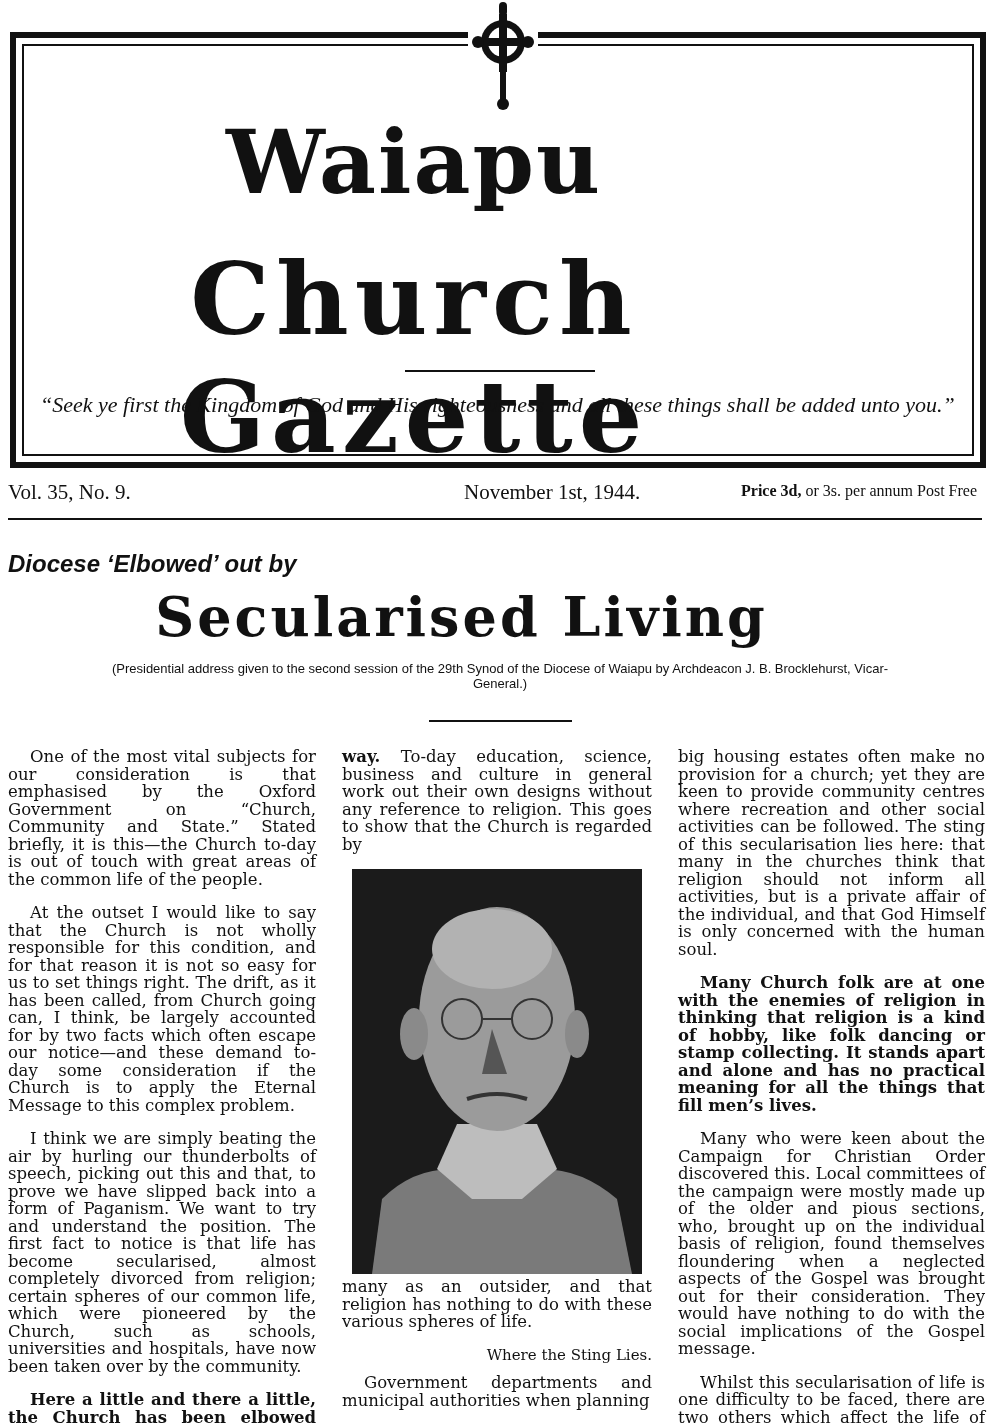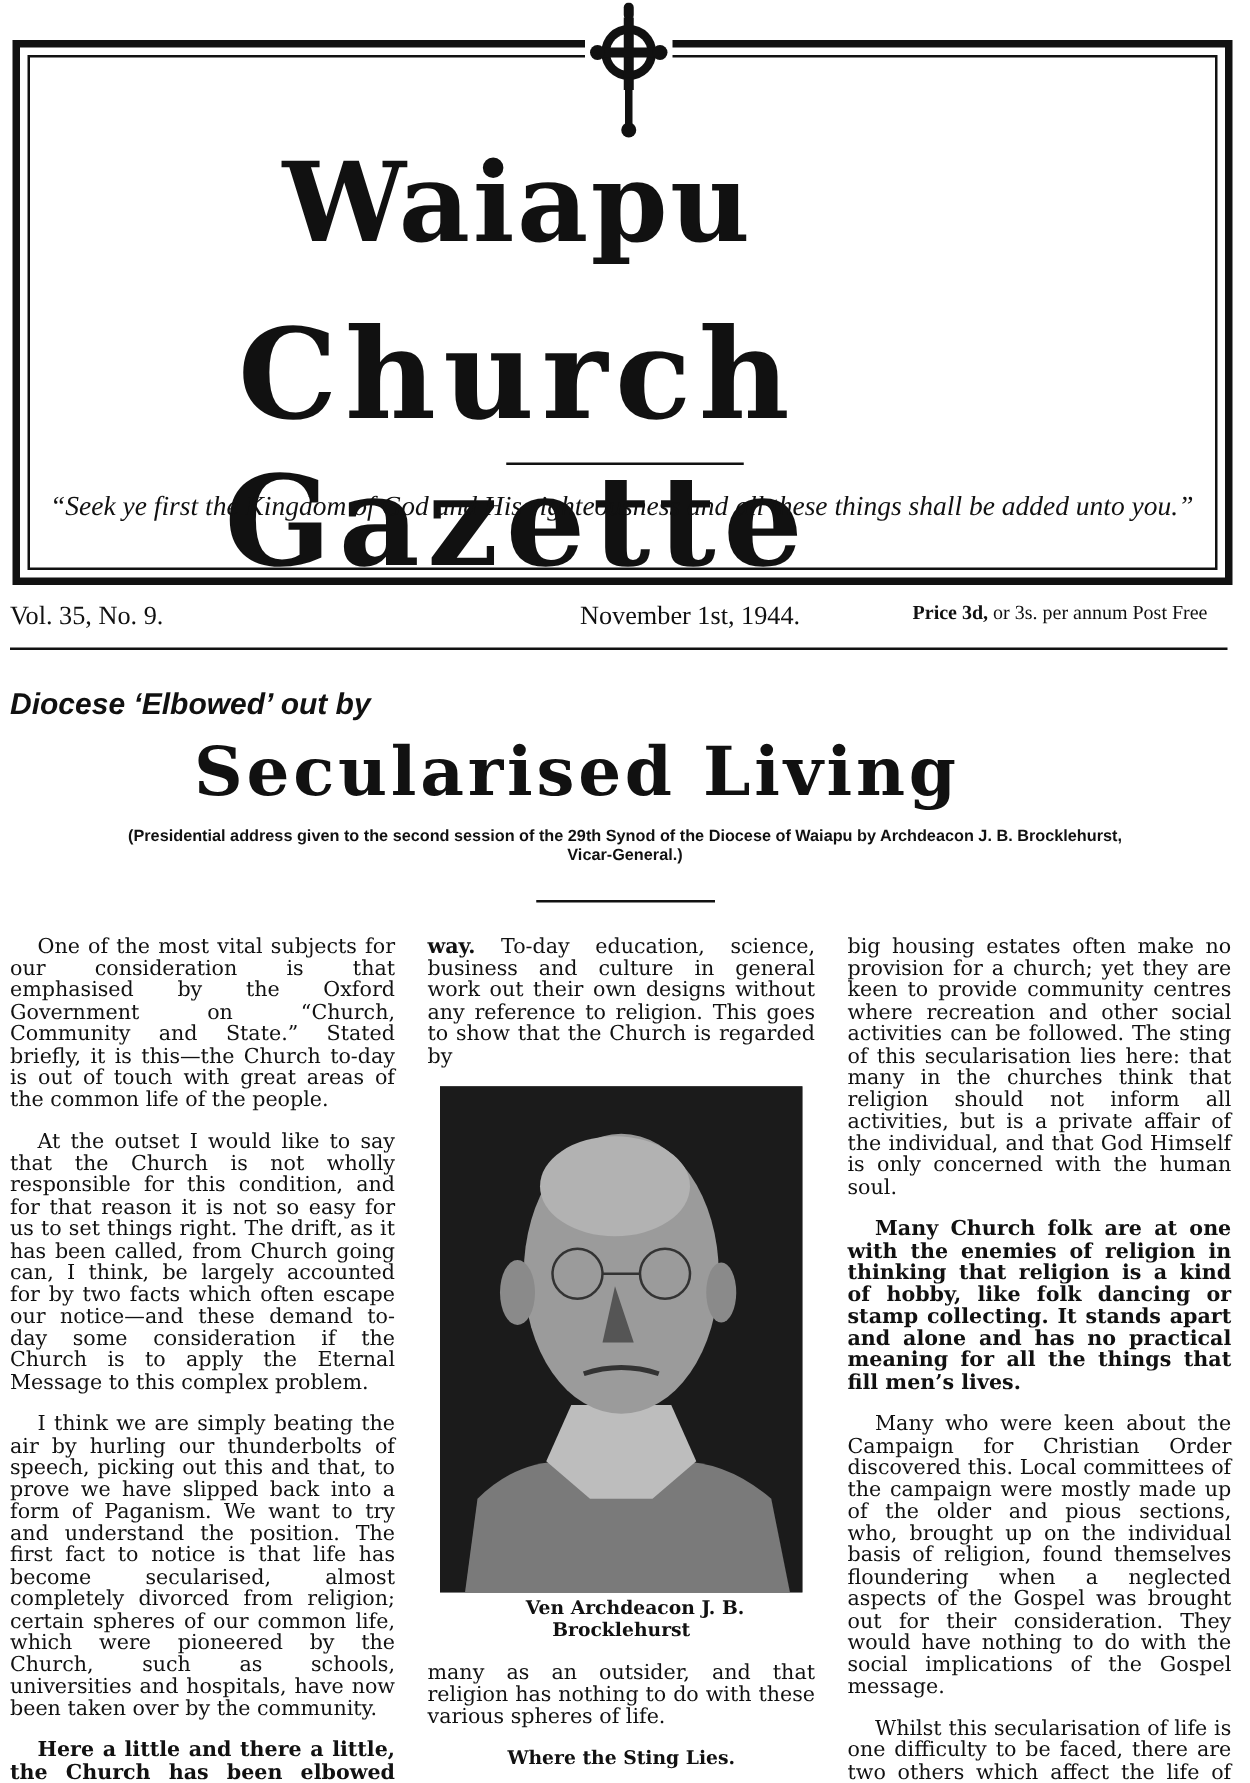--- a/index.html
+++ b/index.html
@@ -26,51 +26,51 @@
   .title1 { top: 110px; font-size: 88px; }
   .title2 { top: 240px; font-size: 100px; letter-spacing: 6px; }
   .mast-rule { position: absolute; left: 405px; top: 370px; width: 190px; height: 2px; background: #111; }
   .motto {
     position: absolute; left: 40px; width: 920px; top: 392px; text-align: left;
     font-style: italic; font-size: 22px; line-height: 26px;
   }
   .infobar { position: absolute; left: 8px; right: 18px; top: 480px; height: 30px; font-size: 21px; }
   .infobar .vol { position: absolute; left: 0; top: 0; }
   .infobar .date { position: absolute; left: 420px; top: 0; margin-left: 36px; }
-  .infobar .price { position: absolute; right: 16px; top: 2px; font-size: 16px; }
+  .infobar .price { position: absolute; right: 5px; top: 2px; font-size: 16px; }
   .infobar .price b { font-weight: bold; }
   .top-rule { position: absolute; left: 8px; right: 18px; top: 518px; height: 2px; background: #111; }
   .kicker {
     position: absolute; left: 8px; top: 550px; font-size: 24px; font-weight: bold; font-style: italic;
     font-family: "Liberation Sans", sans-serif;
   }
   .headline {
     position: absolute; left: 16px; width: 891px; top: 585px; text-align: center;
     font-family: "DejaVu Serif", serif; font-weight: bold; font-size: 54px; letter-spacing: 3px;
   }
   .subtitle {
     position: absolute; left: 100px; width: 800px; top: 661px; text-align: center;
-    font-family: "Liberation Sans", sans-serif; font-weight: bold; font-size: 13px; line-height: 15px;
+    font-family: "Liberation Sans", sans-serif; font-weight: normal; font-size: 13px; line-height: 15px;
   }
   .mid-rule { position: absolute; left: 429px; top: 720px; width: 143px; height: 2px; background: #111; }
   .col {
     position: absolute; top: 748px; font-size: 16.5px; line-height: 17.5px;
     text-align: justify; font-family: "DejaVu Serif", serif;
   }
   .col p { margin: 0 0 16px 0; text-indent: 22px; }
   .col p.noindent { text-indent: 0; }
   .col b { font-weight: bold; }
   .col1 { left: 8px; width: 308px; }
   .col2 { left: 342px; width: 310px; }
   .col3 { left: 678px; width: 307px; }
   .photo {
     width: 290px; height: 405px; margin: 12px auto 4px auto; background: #1a1a1a; position: relative; overflow: hidden;
   }
   .caption { text-align: center; font-weight: bold; font-size: 15px; margin: 6px 0 12px 0; text-indent: 0; }
-  .subhead { text-align: center; font-weight: bold; font-size: 15px; margin: 0 0 10px 0; }
+  .subhead { text-align: right; font-weight: normal; font-size: 15px; margin: 0 0 10px 0; }
 </style>
 </head>
 <body>
 
 <div class="masthead-frame">
   <div class="masthead-inner"></div>
 </div>
 
 <div class="cross">
   <svg width="70" height="110" viewBox="0 0 70 110">
@@ -121,21 +121,20 @@
       <ellipse cx="140" cy="80" rx="60" ry="40" fill="#b2b2b2"></ellipse>
       <ellipse cx="62" cy="165" rx="14" ry="26" fill="#8a8a8a"></ellipse>
       <ellipse cx="225" cy="165" rx="12" ry="24" fill="#8a8a8a"></ellipse>
       <circle cx="110" cy="150" r="20" fill="none" stroke="#333" stroke-width="2"></circle>
       <circle cx="180" cy="150" r="20" fill="none" stroke="#333" stroke-width="2"></circle>
       <line x1="130" y1="150" x2="160" y2="150" stroke="#333" stroke-width="2"></line>
       <path d="M140 160 L130 205 L155 205 Z" fill="#555"></path>
       <path d="M115 230 Q145 220 175 230" stroke="#333" stroke-width="4" fill="none"></path>
     </svg>
   </div>
-  <p class="caption">Ven Archdeacon J. B. Brocklehurst</p>
   <p class="noindent">many as an outsider, and that religion has nothing to do with these various spheres of life.</p>
   <div class="subhead">Where the Sting Lies.</div>
   <p>Government departments and municipal authorities when planning</p>
 </div>
 
 <div class="col col3">
   <p class="noindent">big housing estates often make no provision for a church; yet they are keen to provide community centres where recreation and other social activities can be followed. The sting of this secularisation lies here: that many in the churches think that religion should not inform all activities, but is a private affair of the individual, and that God Himself is only concerned with the human soul.</p>
   <p><b>Many Church folk are at one with the enemies of religion in thinking that religion is a kind of hobby, like folk dancing or stamp collecting. It stands apart and alone and has no practical meaning for all the things that fill men’s lives.</b></p>
   <p>Many who were keen about the Campaign for Christian Order discovered this. Local committees of the campaign were mostly made up of the older and pious sections, who, brought up on the individual basis of religion, found themselves floundering when a neglected aspects of the Gospel was brought out for their consideration. They would have nothing to do with the social implications of the Gospel message.</p>
   <p><span>Whilst this secularisation of life is one difficulty to be faced, there are two others which affect the life of every man and woman. First of all there are </span></p>

